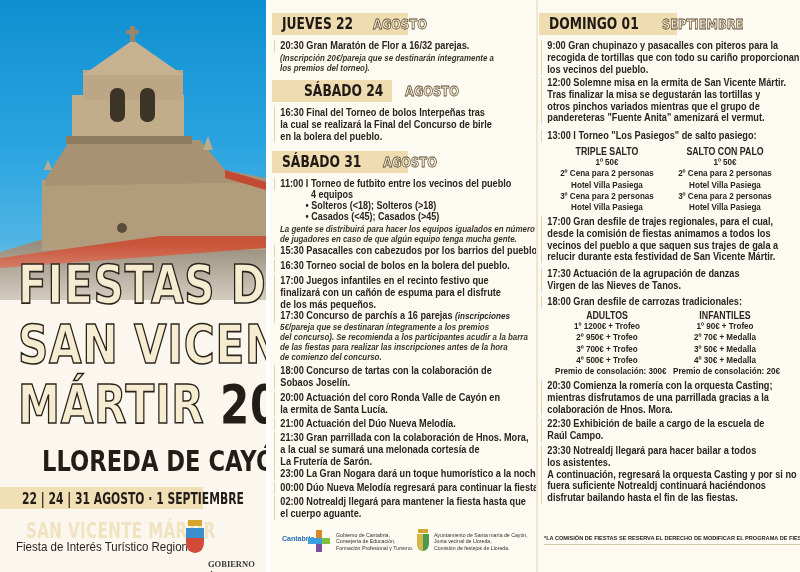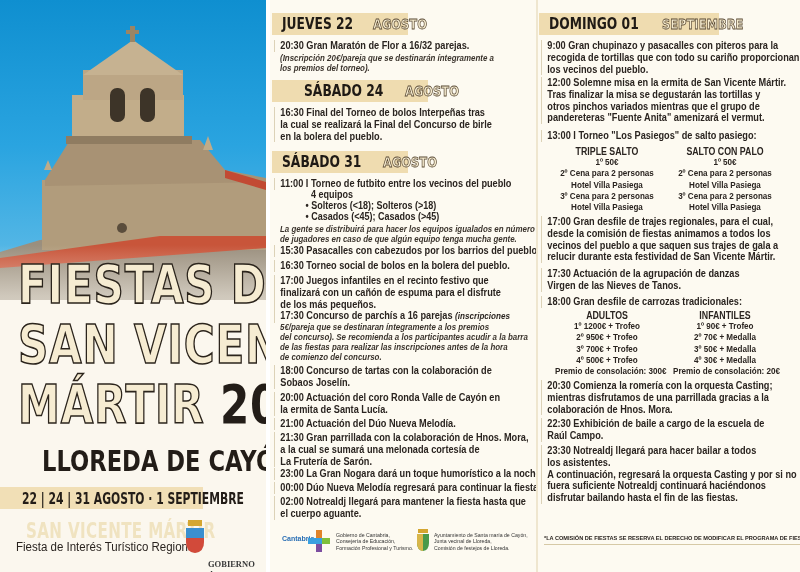--- a/index.html
+++ b/index.html
@@ -97,21 +97,21 @@
   <span class="m">AGOSTO</span>
 </div>
 <div class="evt" style="left:274px; top:40px;">
     <span class="line">20:30 Gran Maratón de Flor a 16/32 parejas.</span>
   </div>
 <div class="note" style="left:280px; top:53px;">
   <div>(Inscripción 20€/pareja que se destinarán íntegramente a</div>
     <div>los premios del torneo).</div>
 </div>
 
-<div class="day-hdr" style="left:272px; top:80px; width:156px;padding-left:32px;">
+<div class="day-hdr" style="left:272px; top:80px; width:120px;padding-left:32px;">
   <span class="d">SÁBADO 24</span>
   <span class="m">AGOSTO</span>
 </div>
 <div class="evt" style="left:274px; top:107px;">
   <span class="line">16:30 Final del Torneo de bolos Interpeñas tras</span>
     <span class="line">la cual se realizará la Final del Concurso de birle</span>
     <span class="line">en la bolera del pueblo.</span>
 </div>
 
 <div class="day-hdr" style="left:272px; top:151px; width:136px;">
@@ -197,21 +197,21 @@
   </svg>
   <div class="sp-text" style="left:164px; top:4px;">
     <div>Ayuntamiento de Santa maría de Cayón,</div>
       <div>Junta vecinal de Lloreda,</div>
       <div>Comisión de festejos de Lloreda.</div>
   </div>
 </div>
 
 <div class="col col-right"></div>
 
-<div class="day-hdr" style="left:539px; top:13px; width:180px;text-align:center;">
+<div class="day-hdr" style="left:539px; top:13px; width:138px;text-align:center;">
   <span class="d">DOMINGO 01</span>
   <span class="m">SEPTIEMBRE</span>
 </div>
 <div class="evt" style="left:541px; top:40px;">
   <span class="line">9:00 Gran chupinazo y pasacalles con piteros para la</span>
     <span class="line">recogida de tortillas que con todo su cariño proporcionan</span>
     <span class="line">los vecinos del pueblo.</span>
 </div>
 <div class="evt" style="left:541px; top:77px;">
   <span class="line">12:00 Solemne misa en la ermita de San Vicente Mártir.</span>

